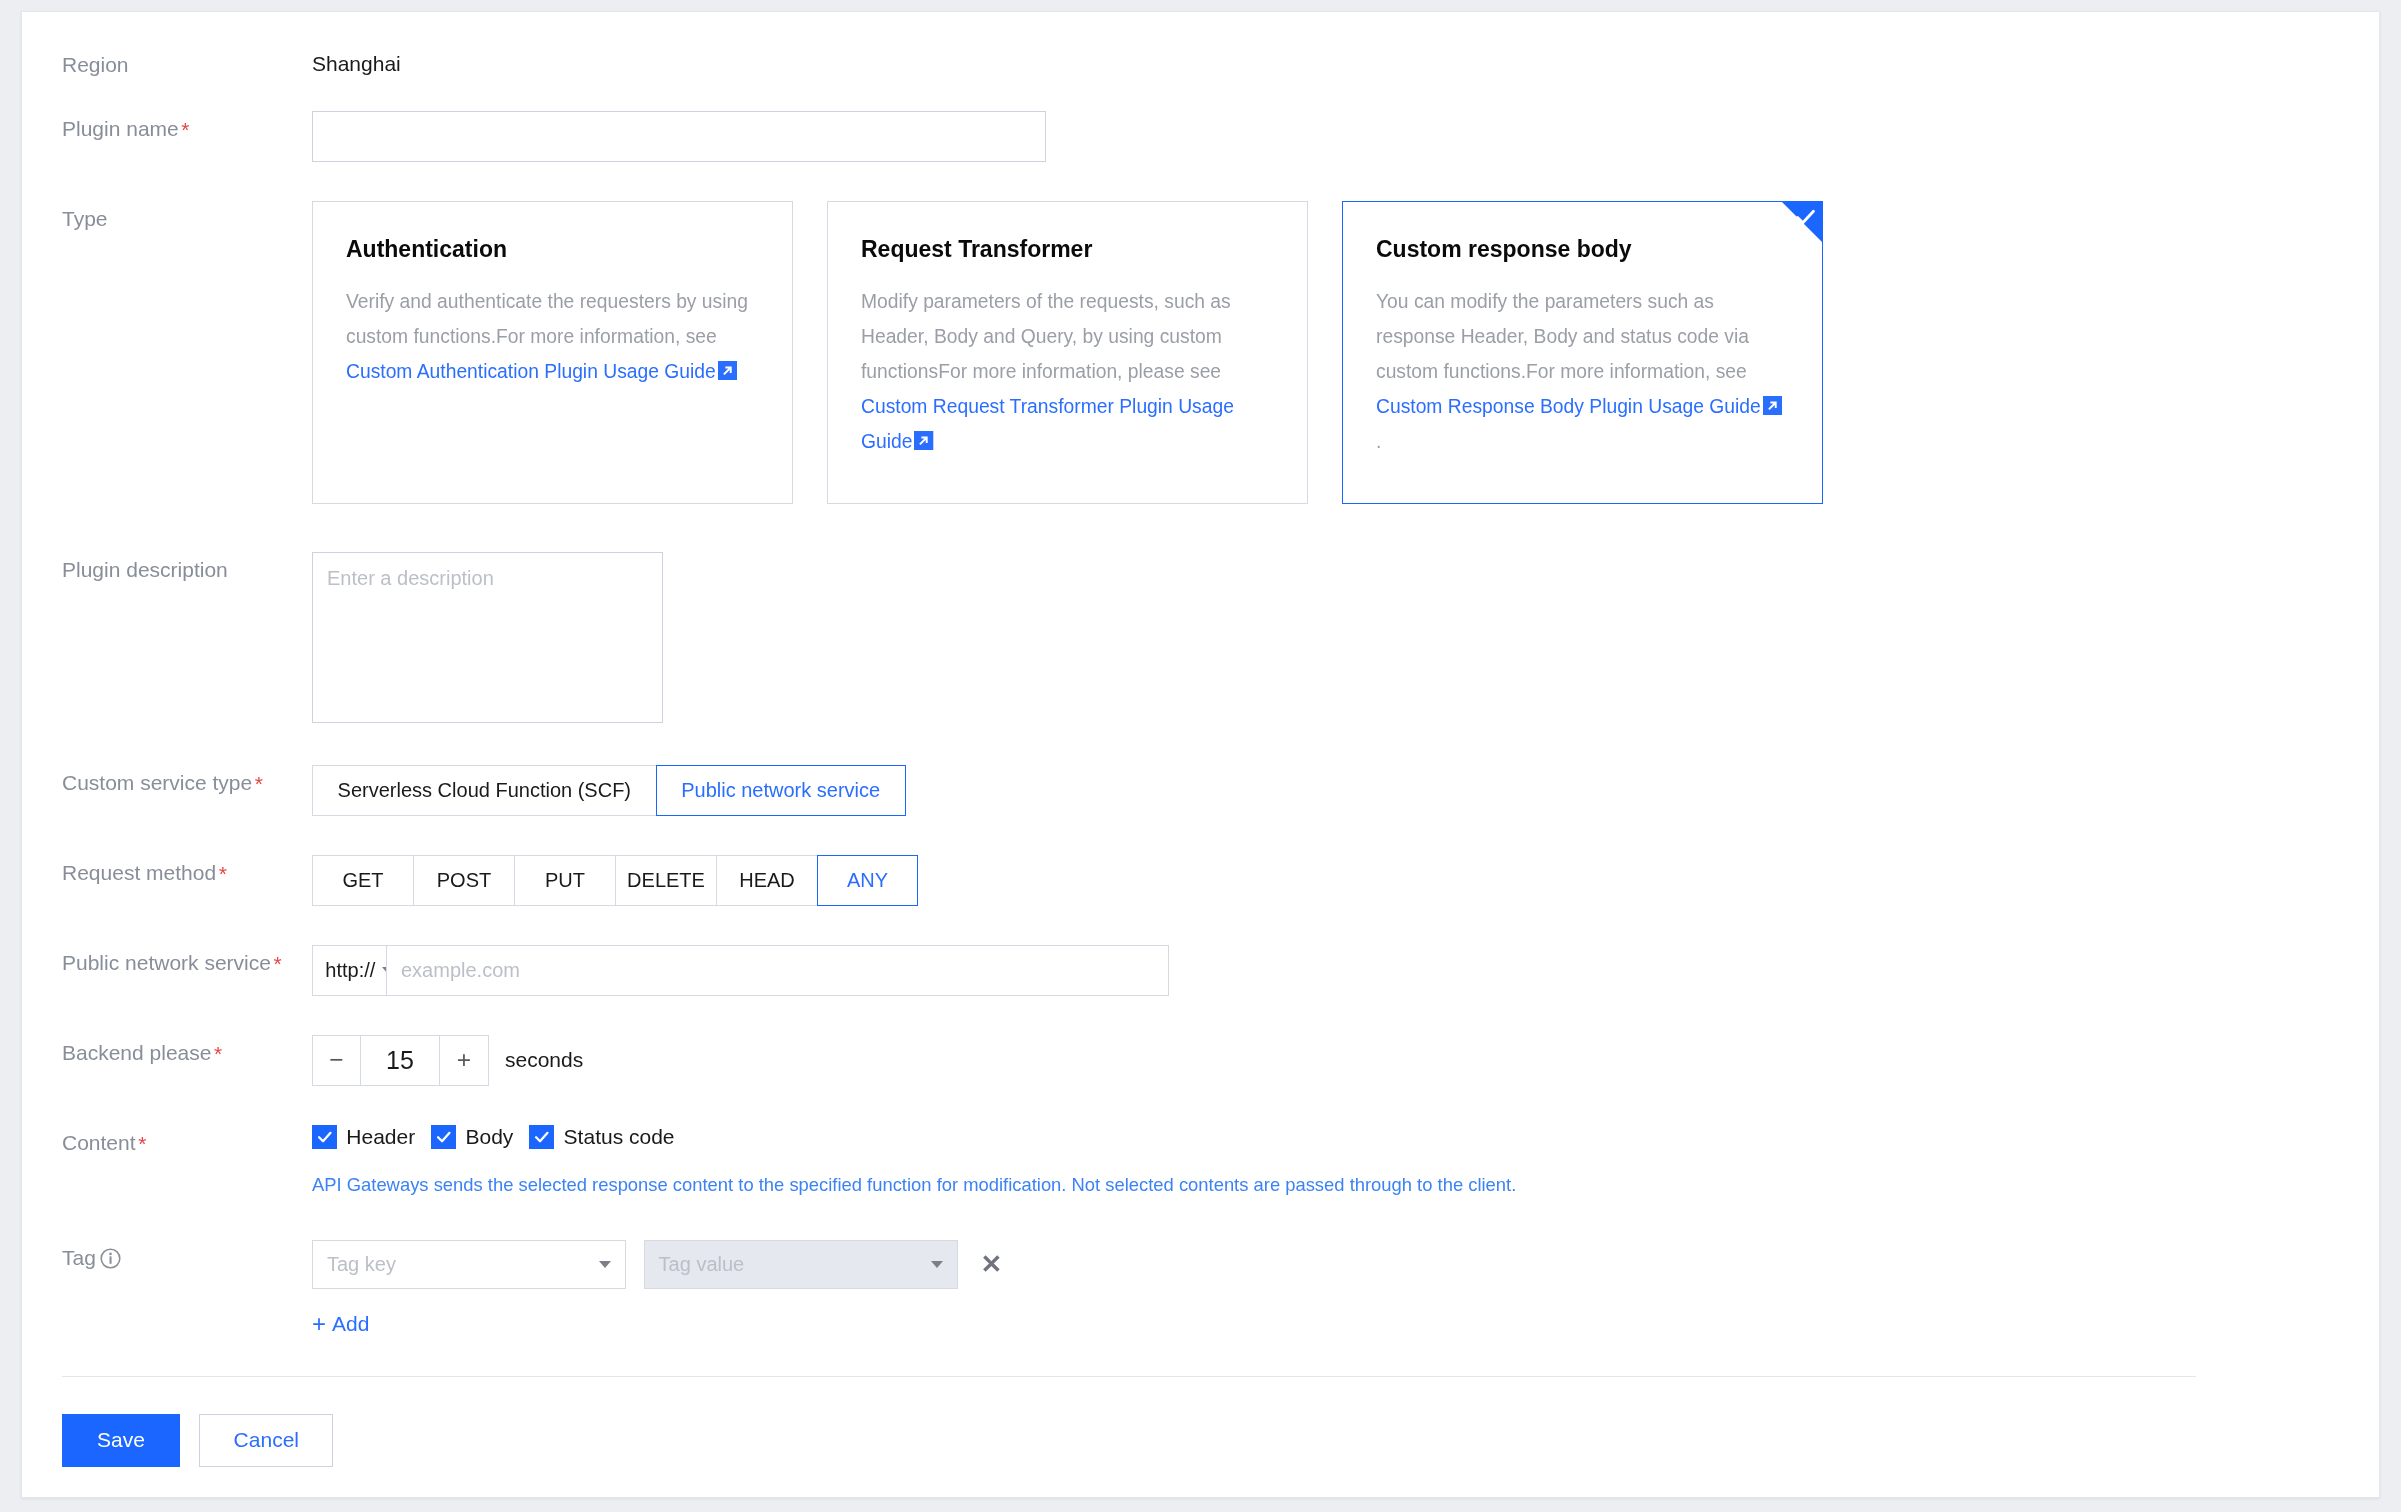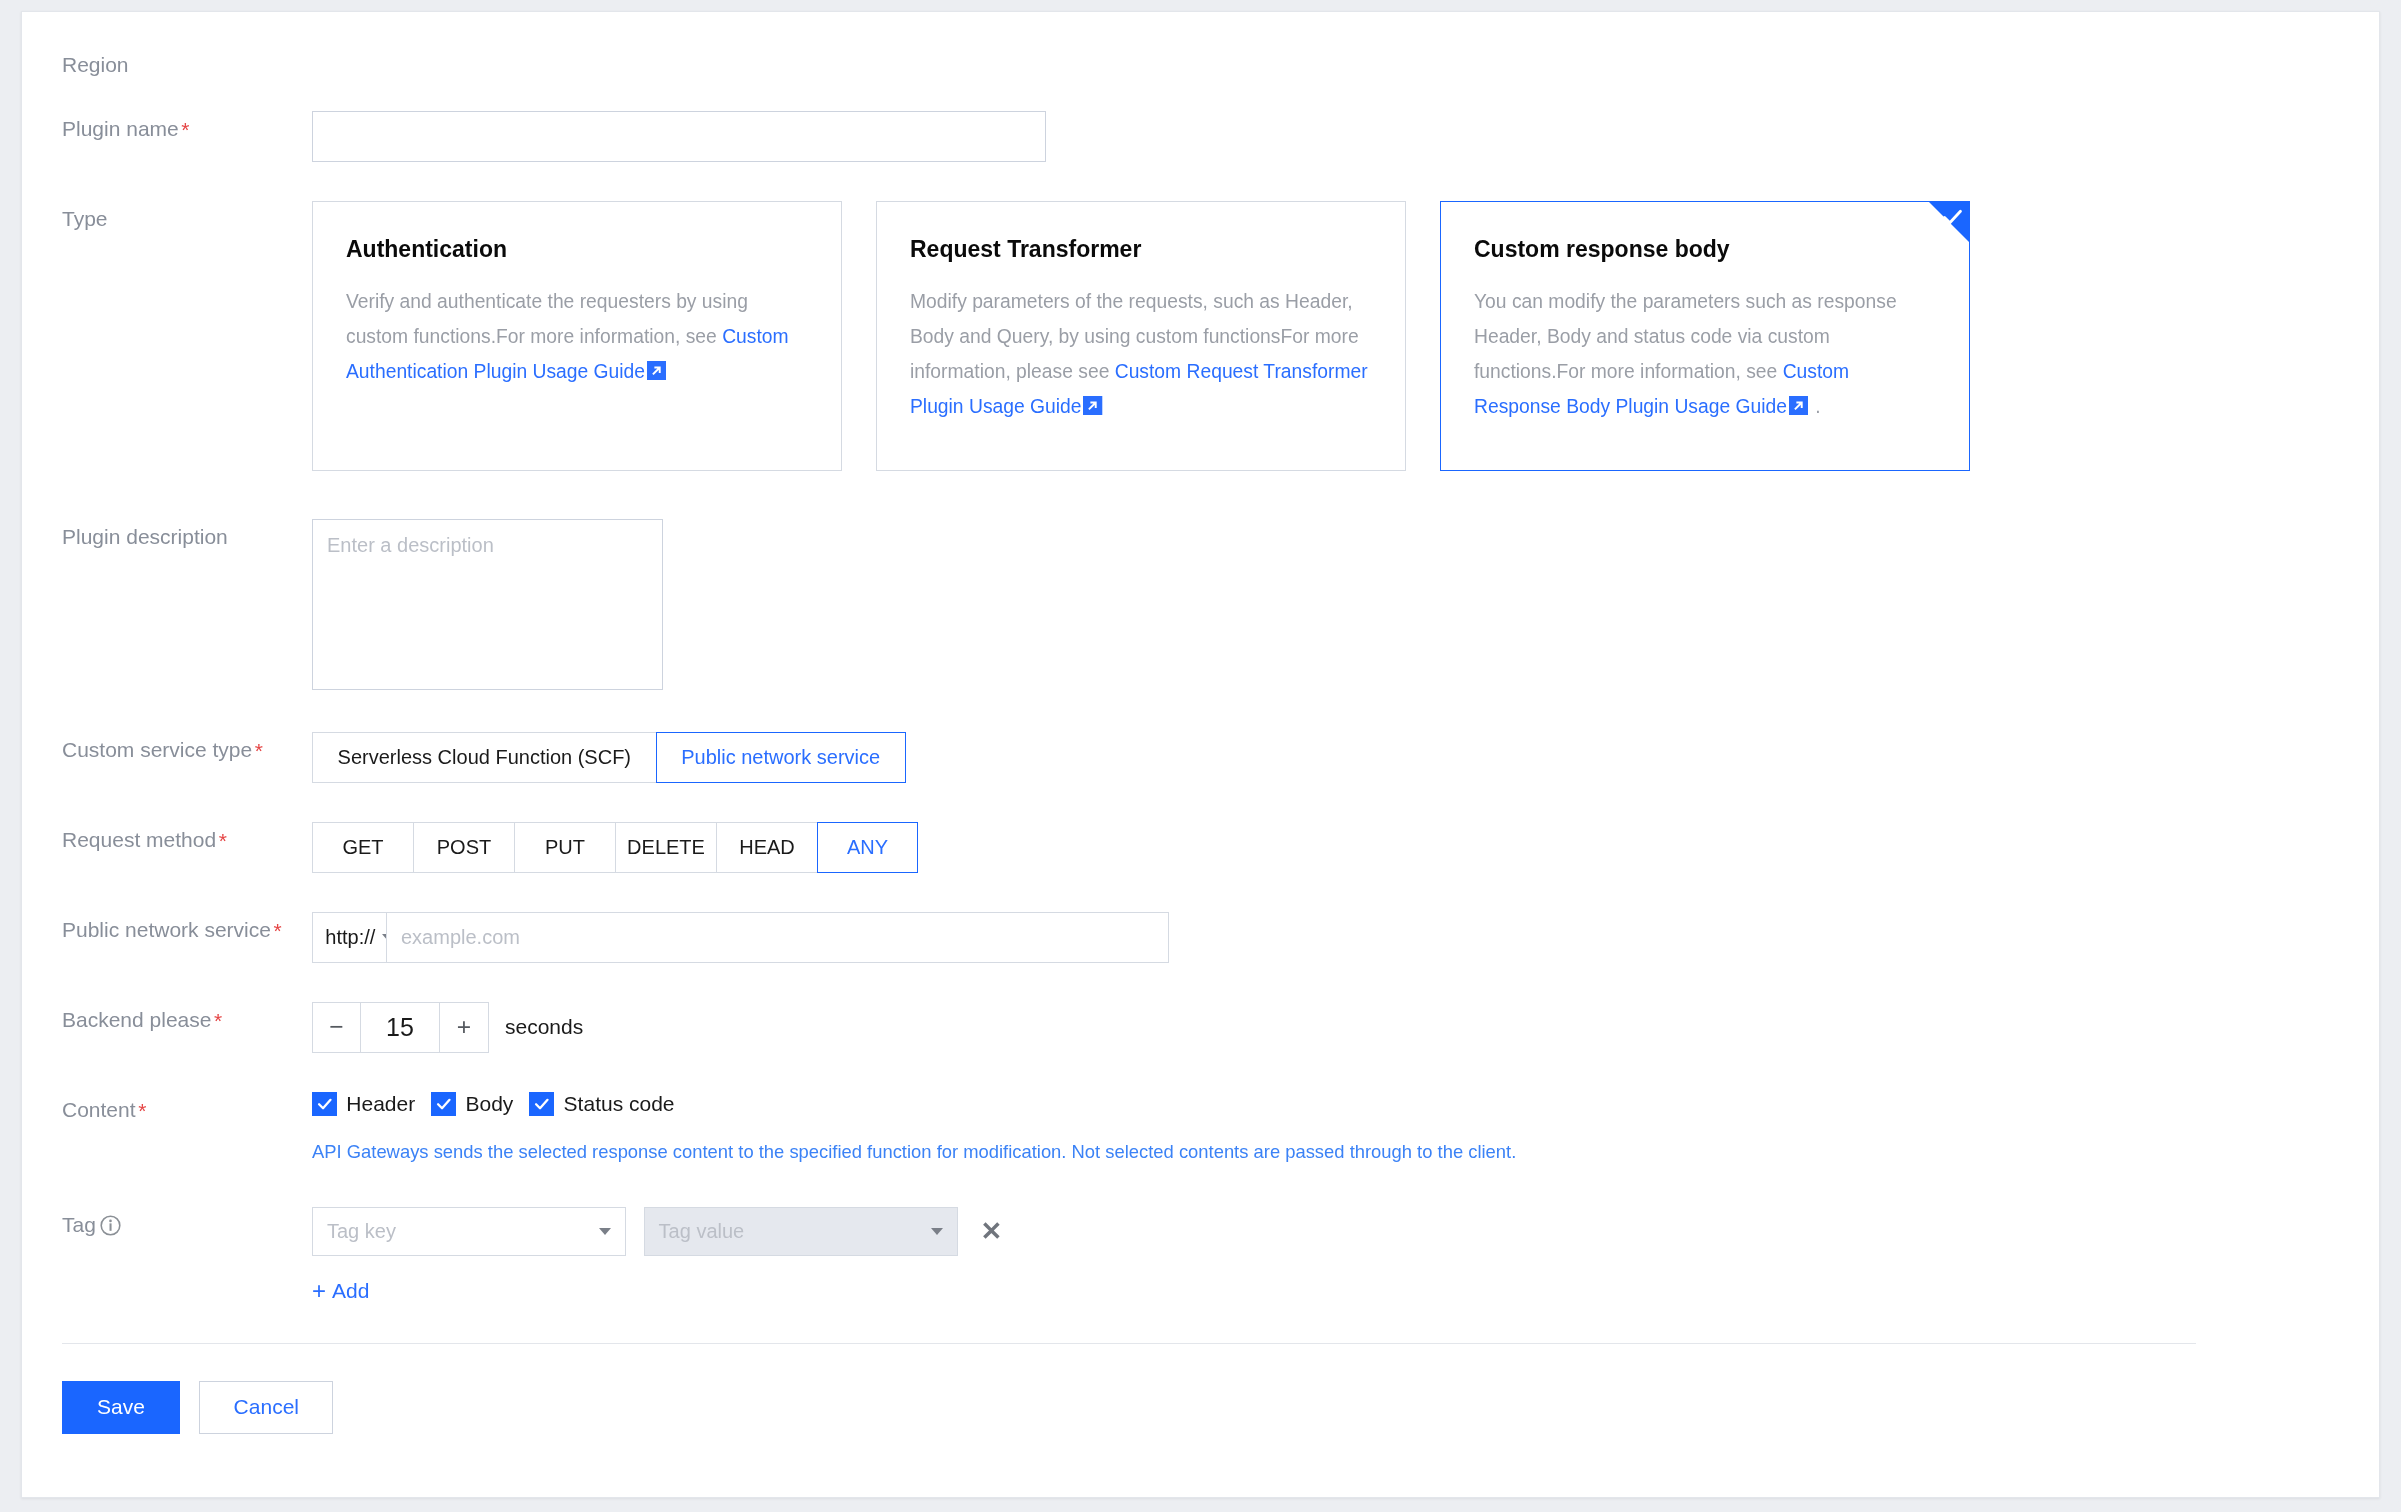--- a/index.html
+++ b/index.html
@@ -64,21 +64,21 @@
     outline: none;
     font-family: "Liberation Sans", sans-serif;
   }
   .text-input::placeholder { color: #bbbfc7; }
 
   
   .row-type { margin-top: 39px; }
   .cards { display: flex; gap: 34px; }
   .card {
     position: relative;
-    width: 530px;
+    width: 481px;
     border: 0.9px solid #d5dae2;
     background: #fff;
     padding: 33px 33px 44px 33px;
     min-height: 270px;
   }
   .card.selected { border: 1.8px solid #1a66ff; }
   .card-corner {
     position: absolute;
     top: 0; right: 0;
     width: 0; height: 0;
@@ -324,20 +324,23 @@
 </style>
 </head>
 <body>
 
 <div class="page">
   <div class="form">
 
     <div class="row row-region">
       <div class="label">
         <span>Region</span>
+      </div>
+      <div class="field">
+        <div class="region-value">Shanghai</div>
       </div>
     </div>
 
     <div class="row row-name">
       <div class="label">
         <span>Plugin name</span><span class="req">*</span>
       </div>
       <div class="field">
         <input class="text-input" type="text" value="" style="">
       </div>

